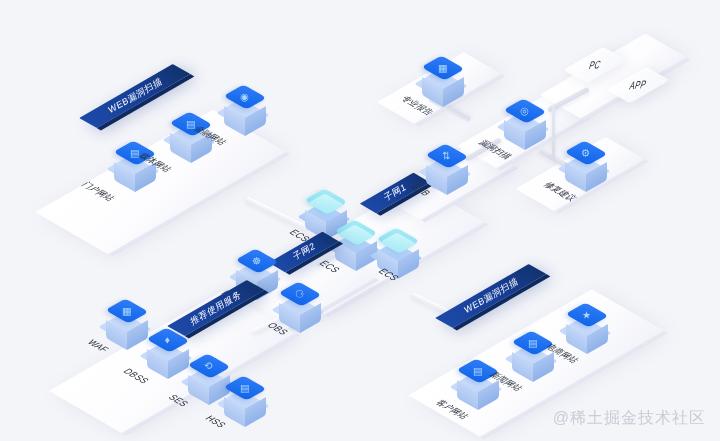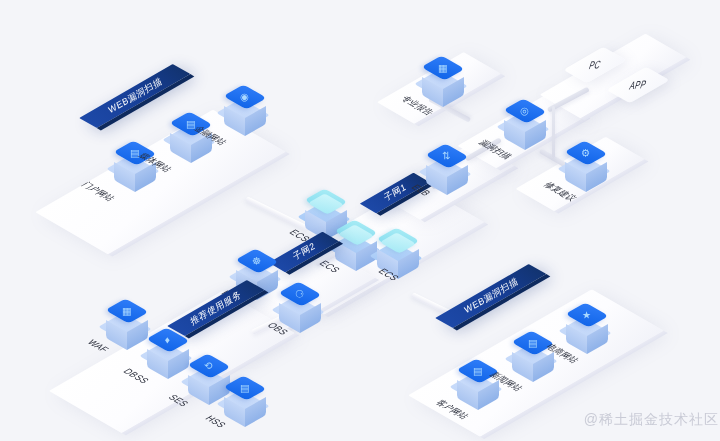--- a/index.html
+++ b/index.html
@@ -177,23 +177,23 @@
     content: "";
     position: absolute;
     left: 0; right: 0; top: 100%;
     height: 5px;
     background: #0e2a5e;
   }
 
   
   .watermark {
     position: absolute;
-    right: 1px;
+    right: 14px;
     bottom: 12px;
-    font-size: 14px;
+    font-size: 16px;
     color: #c9cbd6;
     letter-spacing: 1px;
     user-select: none;
   }
 </style>
 </head>
 <body style="background: rgb(244, 245, 249);">
 
 <div id="stage">
 

